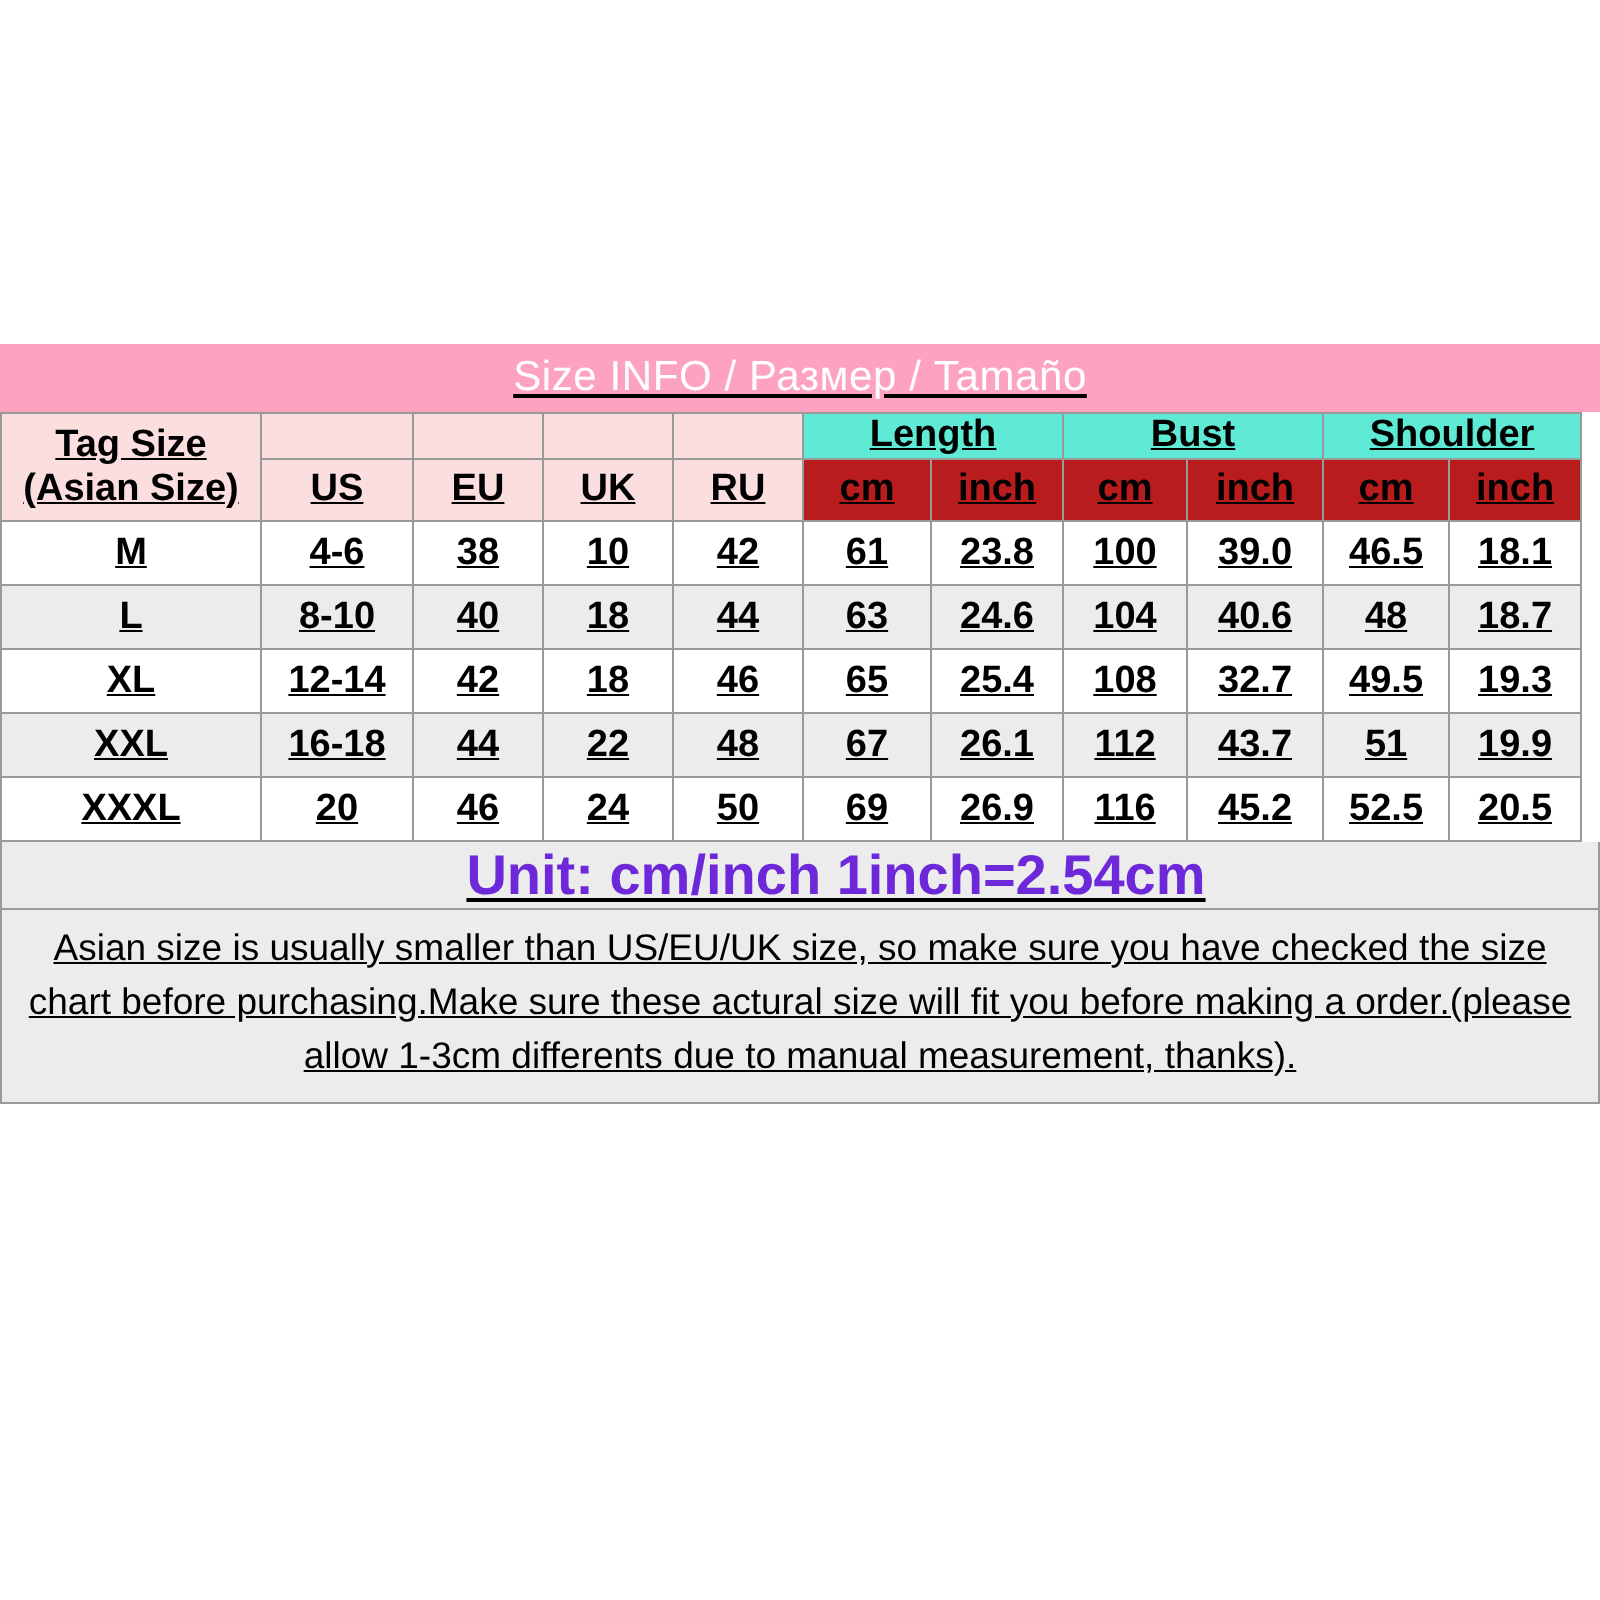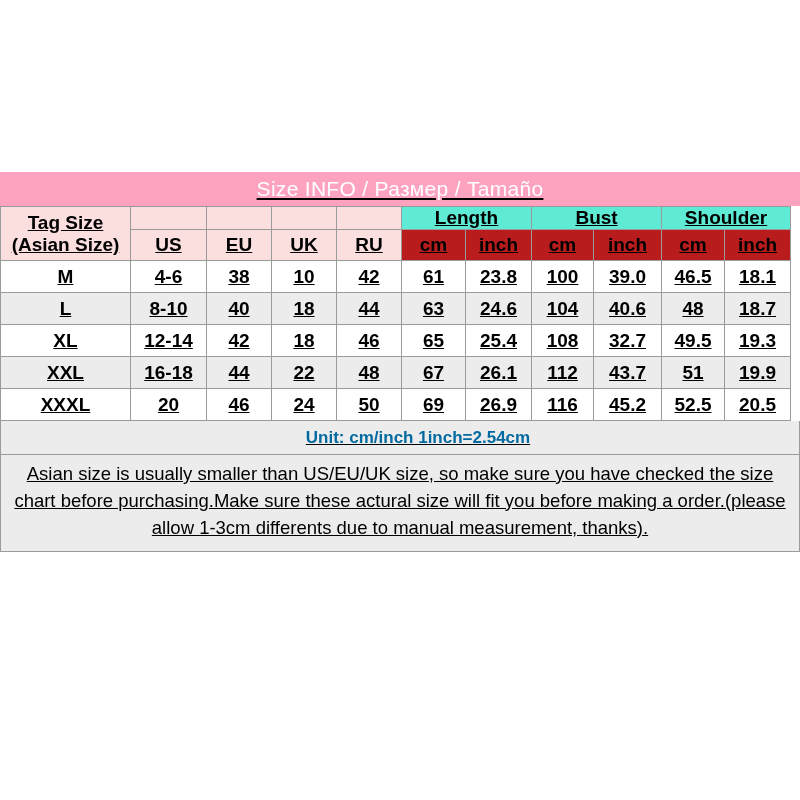--- a/index.html
+++ b/index.html
@@ -79,23 +79,23 @@
     font-size: 21px;
     font-weight: normal;
   }
   td.val {
     font-weight: normal;
     font-size: 19px;
   }
   tr.body-row td { height: 31px; }
   .unit-row {
     background: #ececec;
-    color: #0369a1;
-    text-align: center;
-    font-size: 17px;
+    color: #6d28d9;
+    text-align: center;
+    font-size: 28px;
     font-weight: bold;
     height: 33px;
     line-height: 33px;
     border-left: 1px solid #9a9a9a;
     border-right: 1px solid #9a9a9a;
     border-bottom: 1px solid #9a9a9a;
     padding-left: 36px;
   }
   .note-box {
     background: #ececec;

